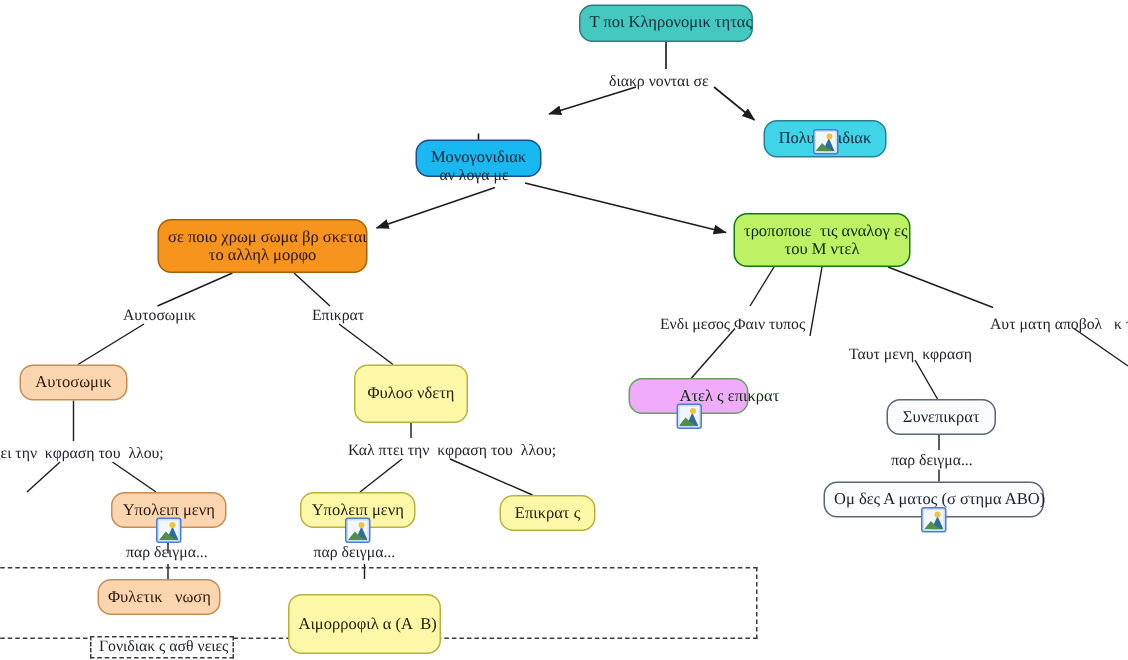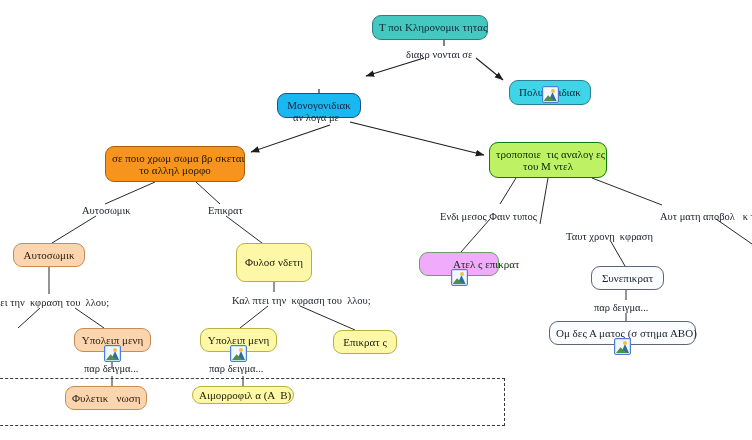--- a/index.html
+++ b/index.html
@@ -172,23 +172,24 @@
     <path d="M610,240 L625,266" stroke="#1d1d1d" stroke-width="0.95" fill="none"></path>
 
     <path d="M592,178 L662,205" stroke="#1d1d1d" stroke-width="0.95" fill="none"></path>
     <path d="M716,219 L752,244" stroke="#1d1d1d" stroke-width="0.95" fill="none"></path>
 
     <path d="M626,290 L626,300" stroke="#1d1d1d" stroke-width="0.95" fill="none"></path>
     <path d="M626,313 L626,321" stroke="#1d1d1d" stroke-width="0.95" fill="none"></path>
   </svg>
 
   <div class="group-box" style="left: -40px; top: 378px; width: 545px; height: 48px;"></div>
+  <div class="group-label" style="left: 60px; top: 424px; width: 96px; height: 15px;">Γονιδιακ ς ασθ νειες</div>
 
   <div id="nodes-host">
-      <div class="node n-teal" style="left: 372px; top: 3px; width: 116px; height: 25px; margin-top: 12px;"><span class="node-label">Τ ποι Κληρονομικ τητας</span></div>
+      <div class="node n-teal" style="left: 386px; top: 3px; width: 116px; height: 25px;"><span class="node-label">Τ ποι Κληρονομικ τητας</span></div>
       <div class="node n-cyan" style="left: 277px; top: 64px; width: 84px; height: 25px; margin-top: 29px;"><span class="node-label">Μονογονιδιακ</span></div>
       <div class="node n-cyan2" style="left: 509px; top: 80px; width: 82px; height: 25px;"><span class="node-label">Πολυγονιδιακ</span></div>
       <div class="pic-icon" style="left: 541.5px; top: 86px;">
         <div class="sky"></div>
         <div class="hill2"></div>
         <div class="hill"></div>
         <div class="sun"></div>
       </div>
       <div class="node n-orange" style="left: 105px; top: 146px; width: 140px; height: 36px;"><span class="node-label">σε ποιο χρωμ σωμα βρ σκεται
 το αλληλ μορφο</span></div>
@@ -220,30 +221,30 @@
       </div>
       <div class="node n-yellow" style="left: 333px; top: 330px; width: 64px; height: 24px;"><span class="node-label">Επικρατ ς</span></div>
       <div class="node n-white" style="left: 549px; top: 321px; width: 147px; height: 24px;"><span class="node-label">Ομ δες Α ματος (σ στημα ΑΒΟ)</span></div>
       <div class="pic-icon" style="left: 614px; top: 338px;">
         <div class="sky"></div>
         <div class="hill2"></div>
         <div class="hill"></div>
         <div class="sun"></div>
       </div>
       <div class="node n-peach" style="left: 65px; top: 386px; width: 82px; height: 24px;"><span class="node-label">Φυλετικ   νωση</span></div>
-      <div class="node n-yellow" style="left: 192px; top: 386px; width: 102px; height: 18px;"><span class="node-label">Αιμορροφιλ α (Α  Β)</span></div>
+      <div class="node n-yellow" style="left: 192px; top: 396px; width: 102px; height: 40px;"><span class="node-label">Αιμορροφιλ α (Α  Β)</span></div>
     </div>
 
   <div id="edge-labels-host">
       <div class="edge-label" style="left: 406px; top: 50px;">διακρ νονται σε</div>
       <div class="edge-label" style="left: 293px; top: 113px;">αν λογα με</div>
       <div class="edge-label" style="left: 82px; top: 206px;">Αυτοσωμικ</div>
       <div class="edge-label" style="left: 208px; top: 206px;">Επικρατ</div>
       <div class="edge-label" style="left: 440px; top: 212px;">Ενδι μεσος Φαιν τυπος</div>
-      <div class="edge-label" style="left: 566px; top: 232px;">Ταυτ χρονη  κφραση</div>
+      <div class="edge-label" style="left: 566px; top: 232px;">Ταυτ μενη  κφραση</div>
       <div class="edge-label" style="left: 660px; top: 212px;">Αυτ ματη αποβολ   κ τ</div>
       <div class="edge-label" style="left: -4px; top: 298px;">ζει την  κφραση του  λλου;</div>
       <div class="edge-label" style="left: 232px; top: 296px;">Καλ πτει την  κφραση του  λλου;</div>
       <div class="edge-label" style="left: 84px; top: 364px;">παρ δειγμα...</div>
       <div class="edge-label" style="left: 209px; top: 364px;">παρ δειγμα...</div>
       <div class="edge-label" style="left: 594px; top: 303px;">παρ δειγμα...</div>
     </div>
 
 </div>
 

